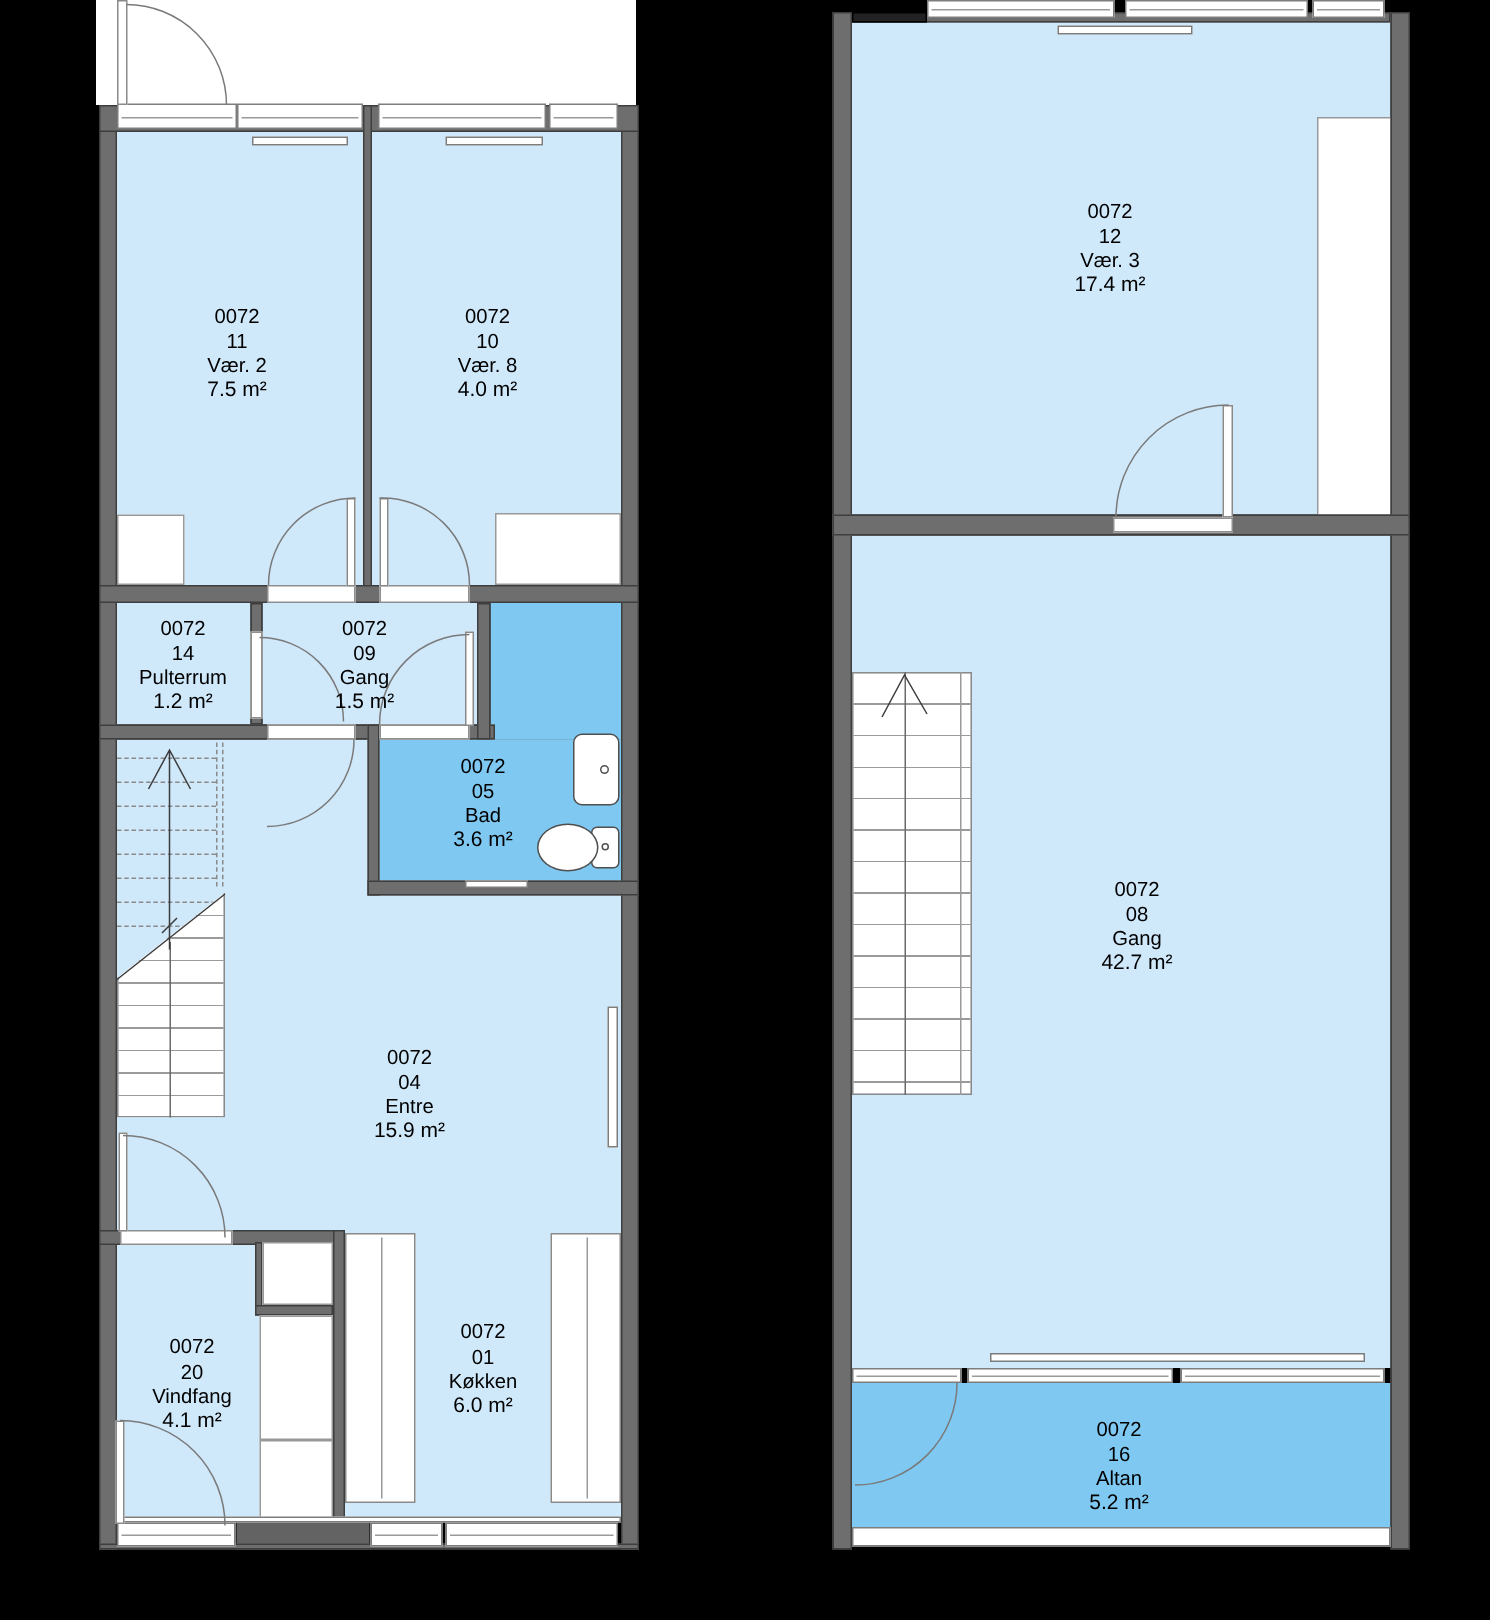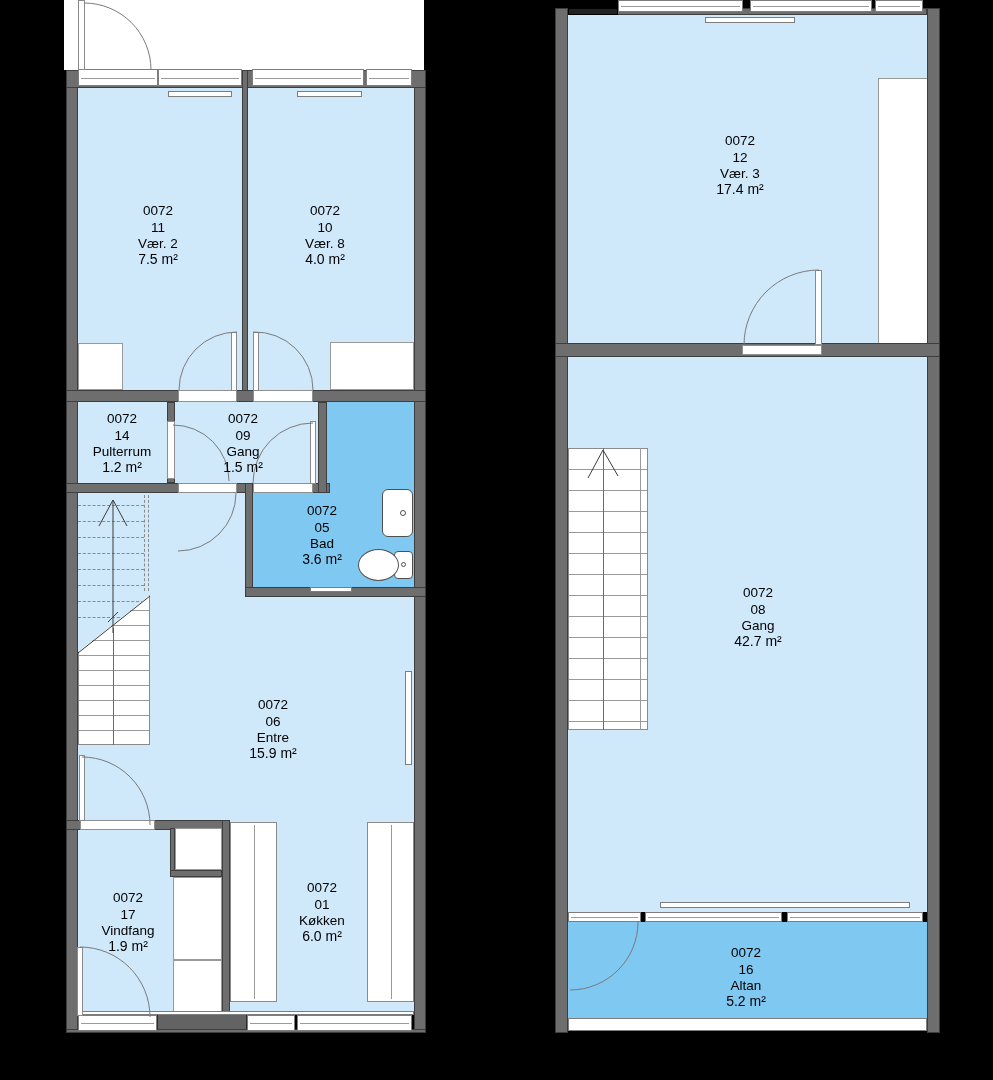--- a/index.html
+++ b/index.html
@@ -193,29 +193,29 @@
     <div class="area">1.5 m²</div>
   </div>
   <div class="room-label" style="left:322px;top:503px;">
     <div>0072</div>
     <div>05</div>
     <div>Bad</div>
     <div class="area">3.6 m²</div>
   </div>
   <div class="room-label" style="left:273px;top:697px;">
     <div>0072</div>
-    <div>06</div>
+    <div>04</div>
     <div>Entre</div>
     <div class="area">15.9 m²</div>
   </div>
   <div class="room-label" style="left:128px;top:890px;">
     <div>0072</div>
-    <div>17</div>
+    <div>20</div>
     <div>Vindfang</div>
-    <div class="area">1.9 m²</div>
+    <div class="area">4.1 m²</div>
   </div>
   <div class="room-label" style="left:322px;top:880px;">
     <div>0072</div>
     <div>01</div>
     <div>Køkken</div>
     <div class="area">6.0 m²</div>
   </div>
   <div class="room-label" style="left:740px;top:133px;">
     <div>0072</div>
     <div>12</div>

